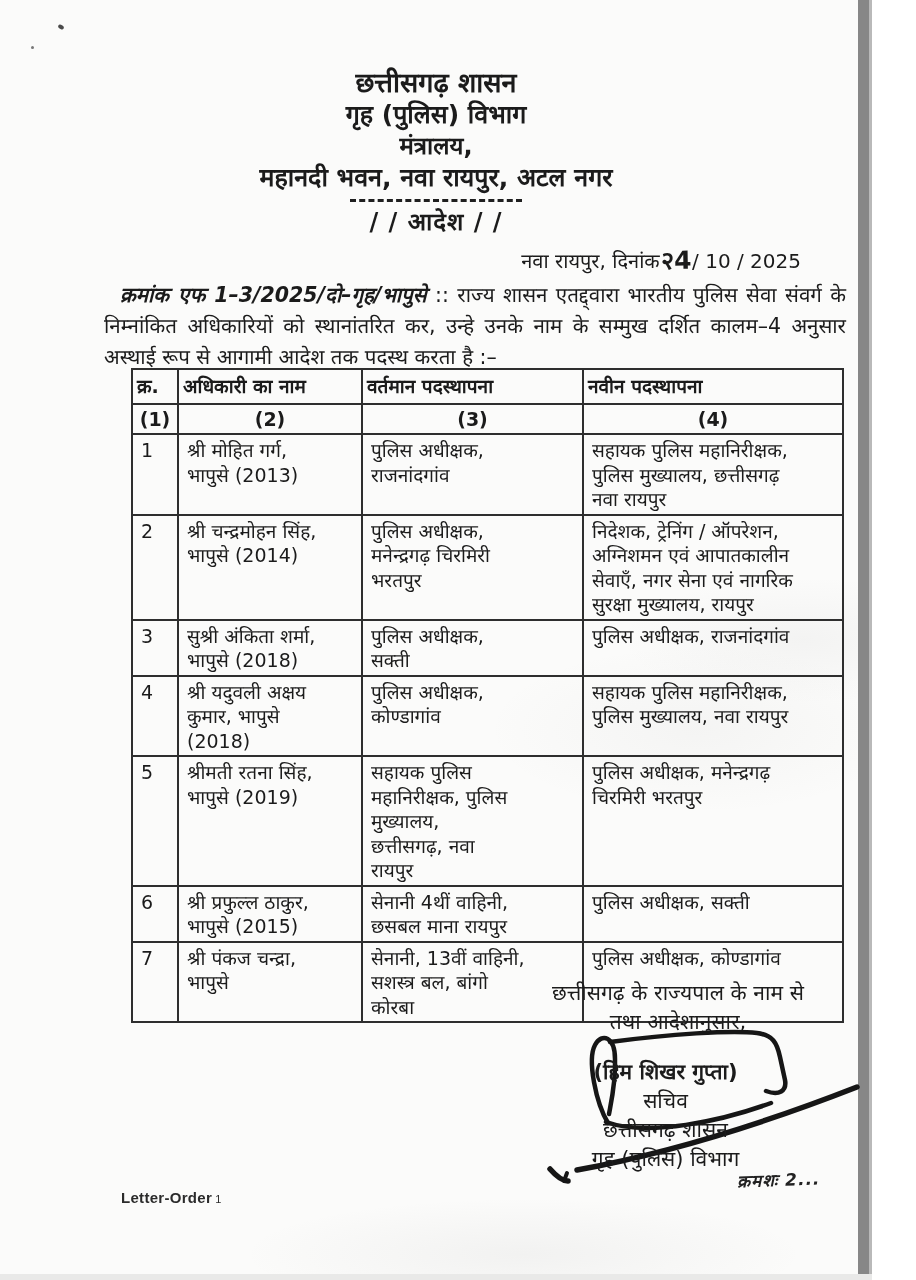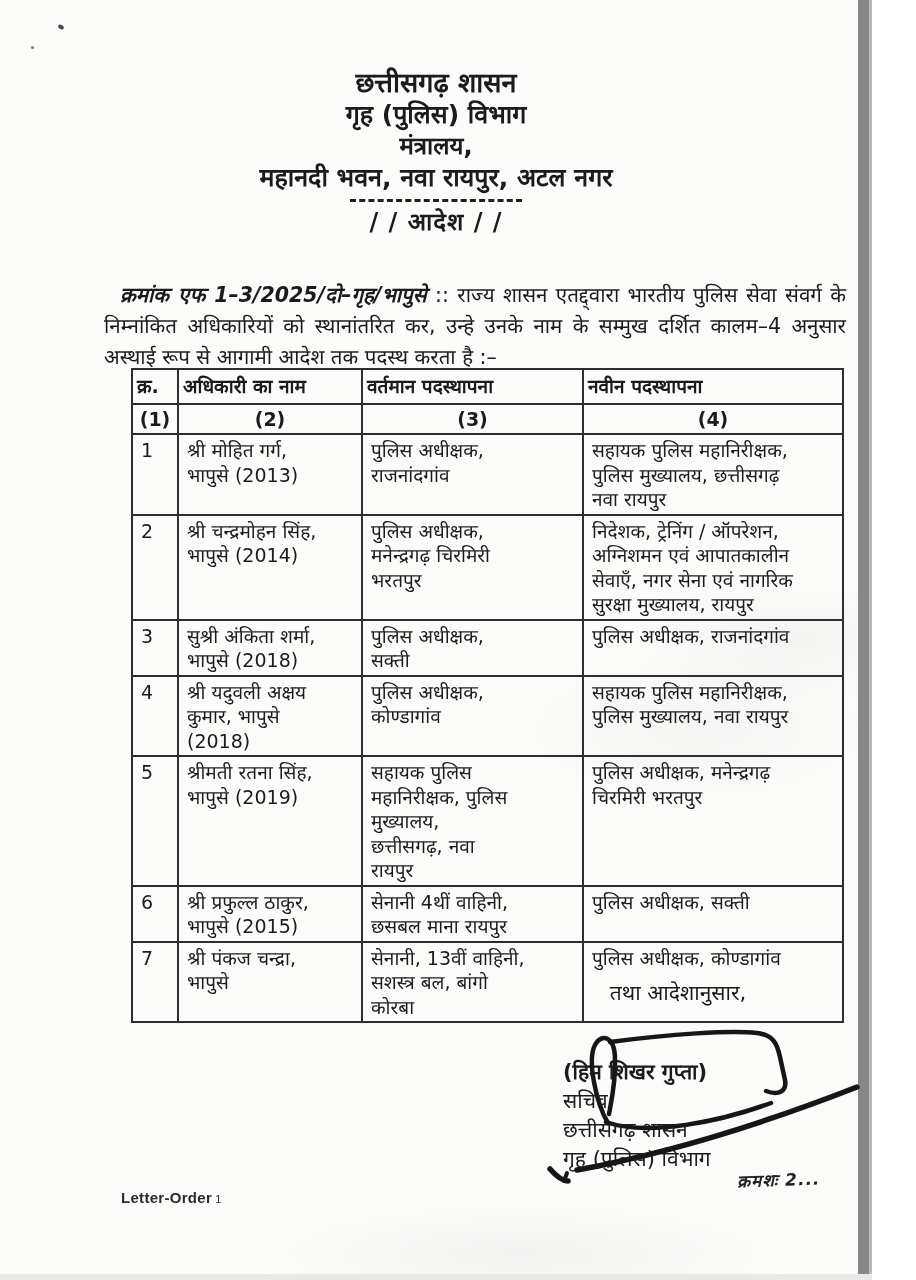--- a/index.html
+++ b/index.html
@@ -44,21 +44,21 @@
   table.order th { text-align:left; font-weight:600; padding:4px 4px; }
   .c-sno { width:46px; }
   .c-name { width:184px; }
   .c-cur { width:221px; }
   .c-new { width:260px; }
   tr.nums td { text-align:center; font-weight:600; padding:2px 4px; }
   td.sno { text-align:left; padding-left:12px; }
 
   .by-order { position:absolute; top:979px; left:530px; width:296px; text-align:center; font-size:21px; line-height:29px; font-weight:500; }
 
-  .sig-block { position:absolute; top:1058px; left:563px; width:205px; text-align:left; font-size:21px; line-height:29px; font-weight:500; }
+  .sig-block { position:absolute; top:1058px; left:563px; width:205px; text-align:center; font-size:21px; line-height:29px; font-weight:500; }
   .sig-block .sig-name { font-weight:600; }
 
   .continuation { position:absolute; top:1168px; left:737px; font-size:17px; font-style:italic; font-weight:700; transform:rotate(-2deg); letter-spacing:1px; color:#222; }
 
   .bottom-label { position:absolute; top:1189px; left:121px; font-family:"Liberation Sans", sans-serif; font-size:15px; font-weight:600; color:#2b2b2b; letter-spacing:0.3px; }
   .bottom-label .pg { font-size:11px; font-weight:500; margin-left:3px; }
 
   svg.signature { position:absolute; top:1015px; left:530px; width:386px; height:190px; pointer-events:none; }
 </style>
 </head>
@@ -73,20 +73,23 @@
 
   <div class="header">
     <div class="h1">छत्तीसगढ़ शासन</div>
     <div class="h2">गृह (पुलिस) विभाग</div>
     <div class="h3">मंत्रालय,</div>
     <div class="h4">महानदी भवन, नवा रायपुर, अटल नगर</div>
     <div class="divider"></div>
     <div class="order-title">/ / आदेश / /</div>
   </div>
 
+  <div class="dateline">
+    <span>नवा रायपुर,  दिनांक</span><span class="day">२4</span><span>/ 10 / 2025</span>
+  </div>
 
   <div class="para">
     <b>क्रमांक एफ 1–3/2025/दो–गृह/भापुसे</b><span> :: राज्य शासन एतद्द्वारा भारतीय पुलिस सेवा संवर्ग के निम्नांकित अधिकारियों को स्थानांतरित कर, उन्हे उनके नाम के सम्मुख दर्शित कालम–4 अनुसार अस्थाई रूप से आगामी आदेश तक पदस्थ करता है :–</span>
   </div>
 
   <table class="order">
     <colgroup>
         <col class="c-sno">
         <col class="c-name">
         <col class="c-cur">
@@ -171,20 +174,21 @@
 भापुसे</td>
         <td>सेनानी, 13वीं वाहिनी,
 सशस्त्र बल, बांगो
 कोरबा</td>
         <td>पुलिस अधीक्षक, कोण्डागांव</td>
       </tr>
     </tbody>
   </table>
 
   <div class="by-order">
+    <div>छत्तीसगढ़ के राज्यपाल के नाम से</div>
     <div>तथा आदेशानुसार,</div>
   </div>
 
   <svg class="signature" viewBox="0 0 386 190">
     <g fill="none" stroke="#161616" stroke-linecap="round" stroke-linejoin="round">
       <path stroke-width="4.5" d="M78,108 C66,88 57,45 65,30 C72,17 85,22 85,44 C86,66 81,88 79,99"></path>
       <path stroke-width="4.5" d="M80,27 C140,19 201,15 227,18 C243,20 247,28 250,42 L255,65 C257,76 249,81 236,76"></path>
       <path stroke-width="4.5" d="M76,107 C118,122 192,106 241,88"></path>
       <path stroke-width="5.5" d="M47,155 C118,142 212,117 327,72"></path>
       <path stroke-width="5.5" d="M20,154 C27,162 32,166 38,166"></path>

